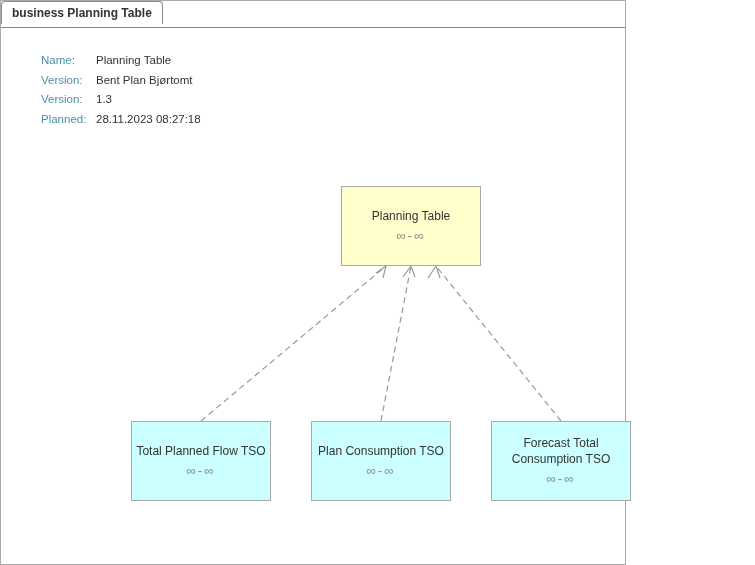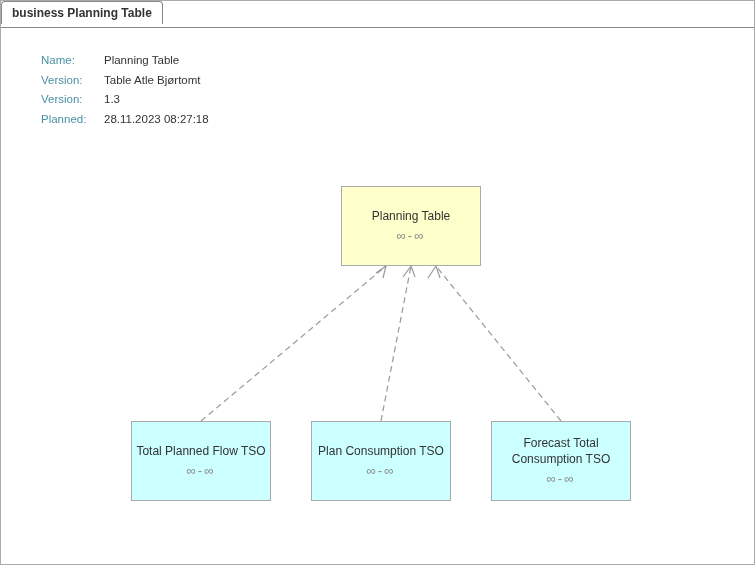--- a/index.html
+++ b/index.html
@@ -6,21 +6,21 @@
     body {
       width: 755px;
       height: 565px;
       background: #fff;
       font-family: Arial, sans-serif;
       font-size: 12px;
       overflow: hidden;
     }
 
     .main-container {
-      width: 755px;
+      width: 626px;
       height: 565px;
       background: #fff;
       position: relative;
       border: 1px solid #aaa;
     }
 
     
     .tab {
       position: absolute;
       top: 0;
@@ -48,21 +48,20 @@
     
     .metadata {
       position: absolute;
       top: 50px;
       left: 40px;
       line-height: 1.7;
     }
 
     .metadata-row {
       display: flex;
-      gap: 8px;
     }
 
     .meta-label {
       color: #4a90a4;
       font-size: 11.5px;
       min-width: 55px;
     }
 
     .meta-value {
       color: #333;
@@ -138,21 +137,21 @@
 
   <div class="top-border"></div>
 
   <div class="metadata">
     <div class="metadata-row">
       <span class="meta-label">Name:</span>
       <span class="meta-value">Planning Table</span>
     </div>
     <div class="metadata-row">
       <span class="meta-label">Version:</span>
-      <span class="meta-value">Table Atle Bjørtomt</span>
+      <span class="meta-value">Bent Plan Bjørtomt</span>
     </div>
     <div class="metadata-row">
       <span class="meta-label">Version:</span>
       <span class="meta-value">1.3</span>
     </div>
     <div class="metadata-row">
       <span class="meta-label">Planned:</span>
       <span class="meta-value">28.11.2023 08:27:18</span>
     </div>
   </div>

